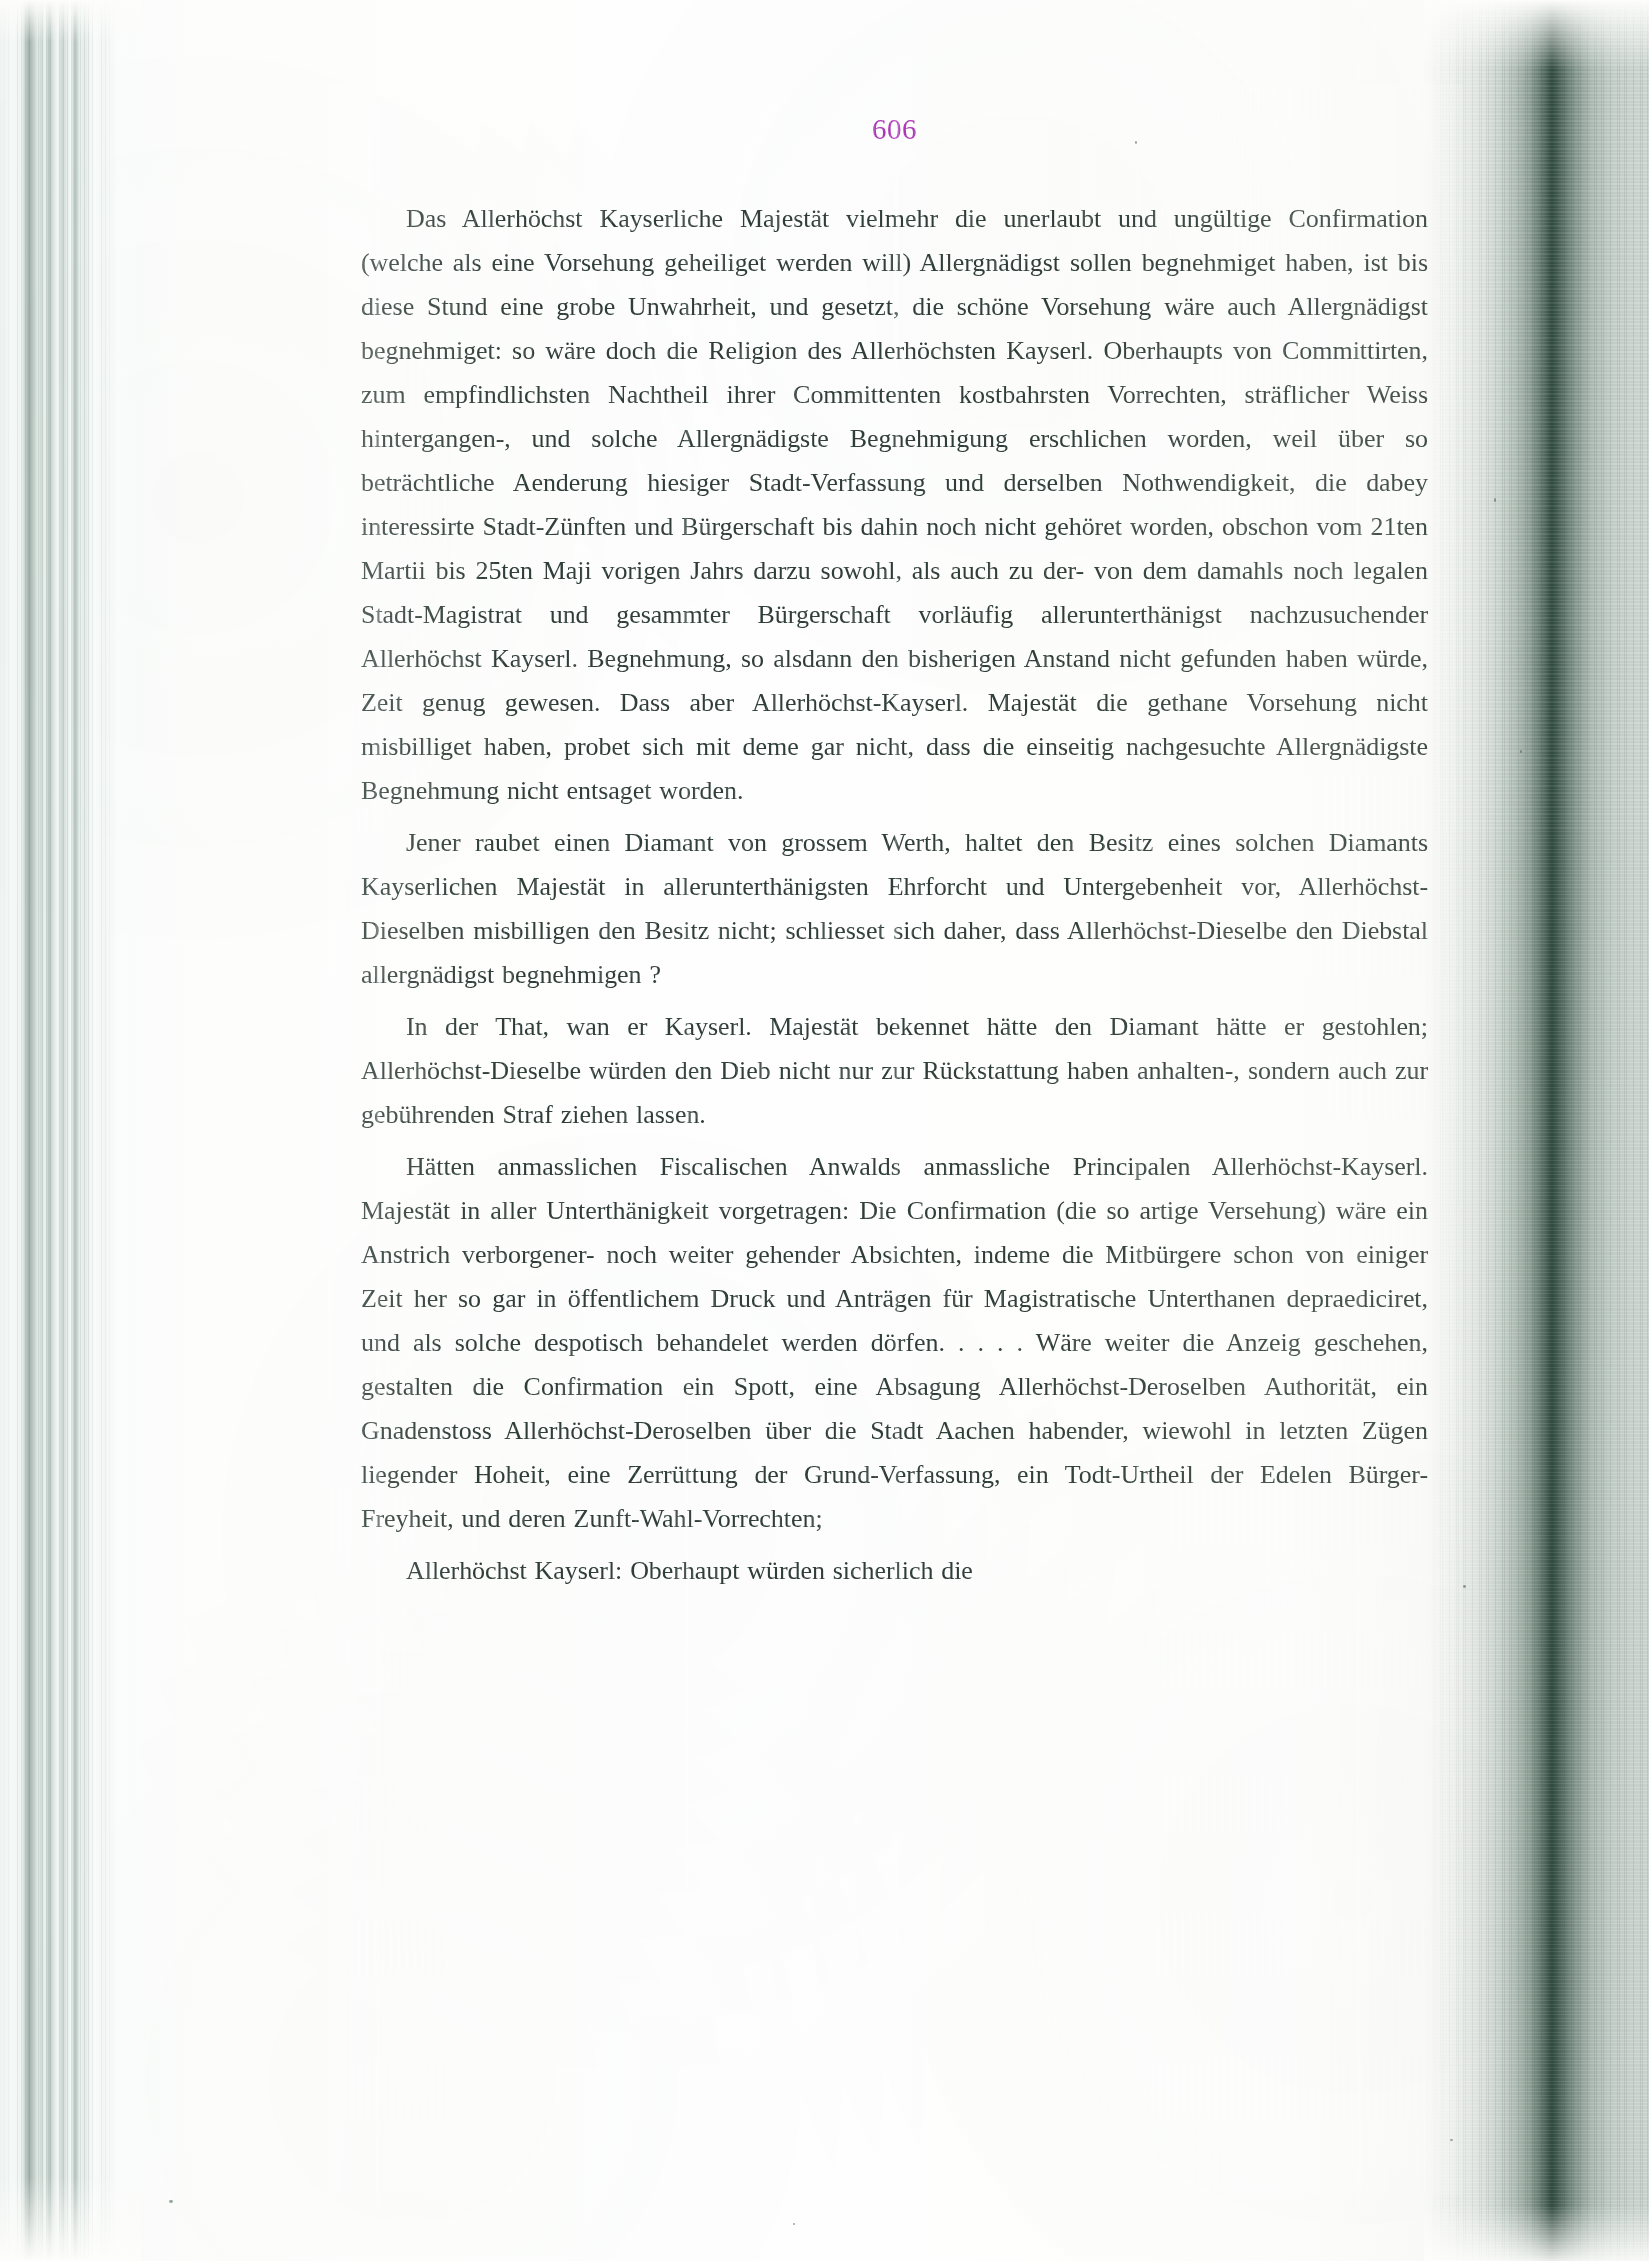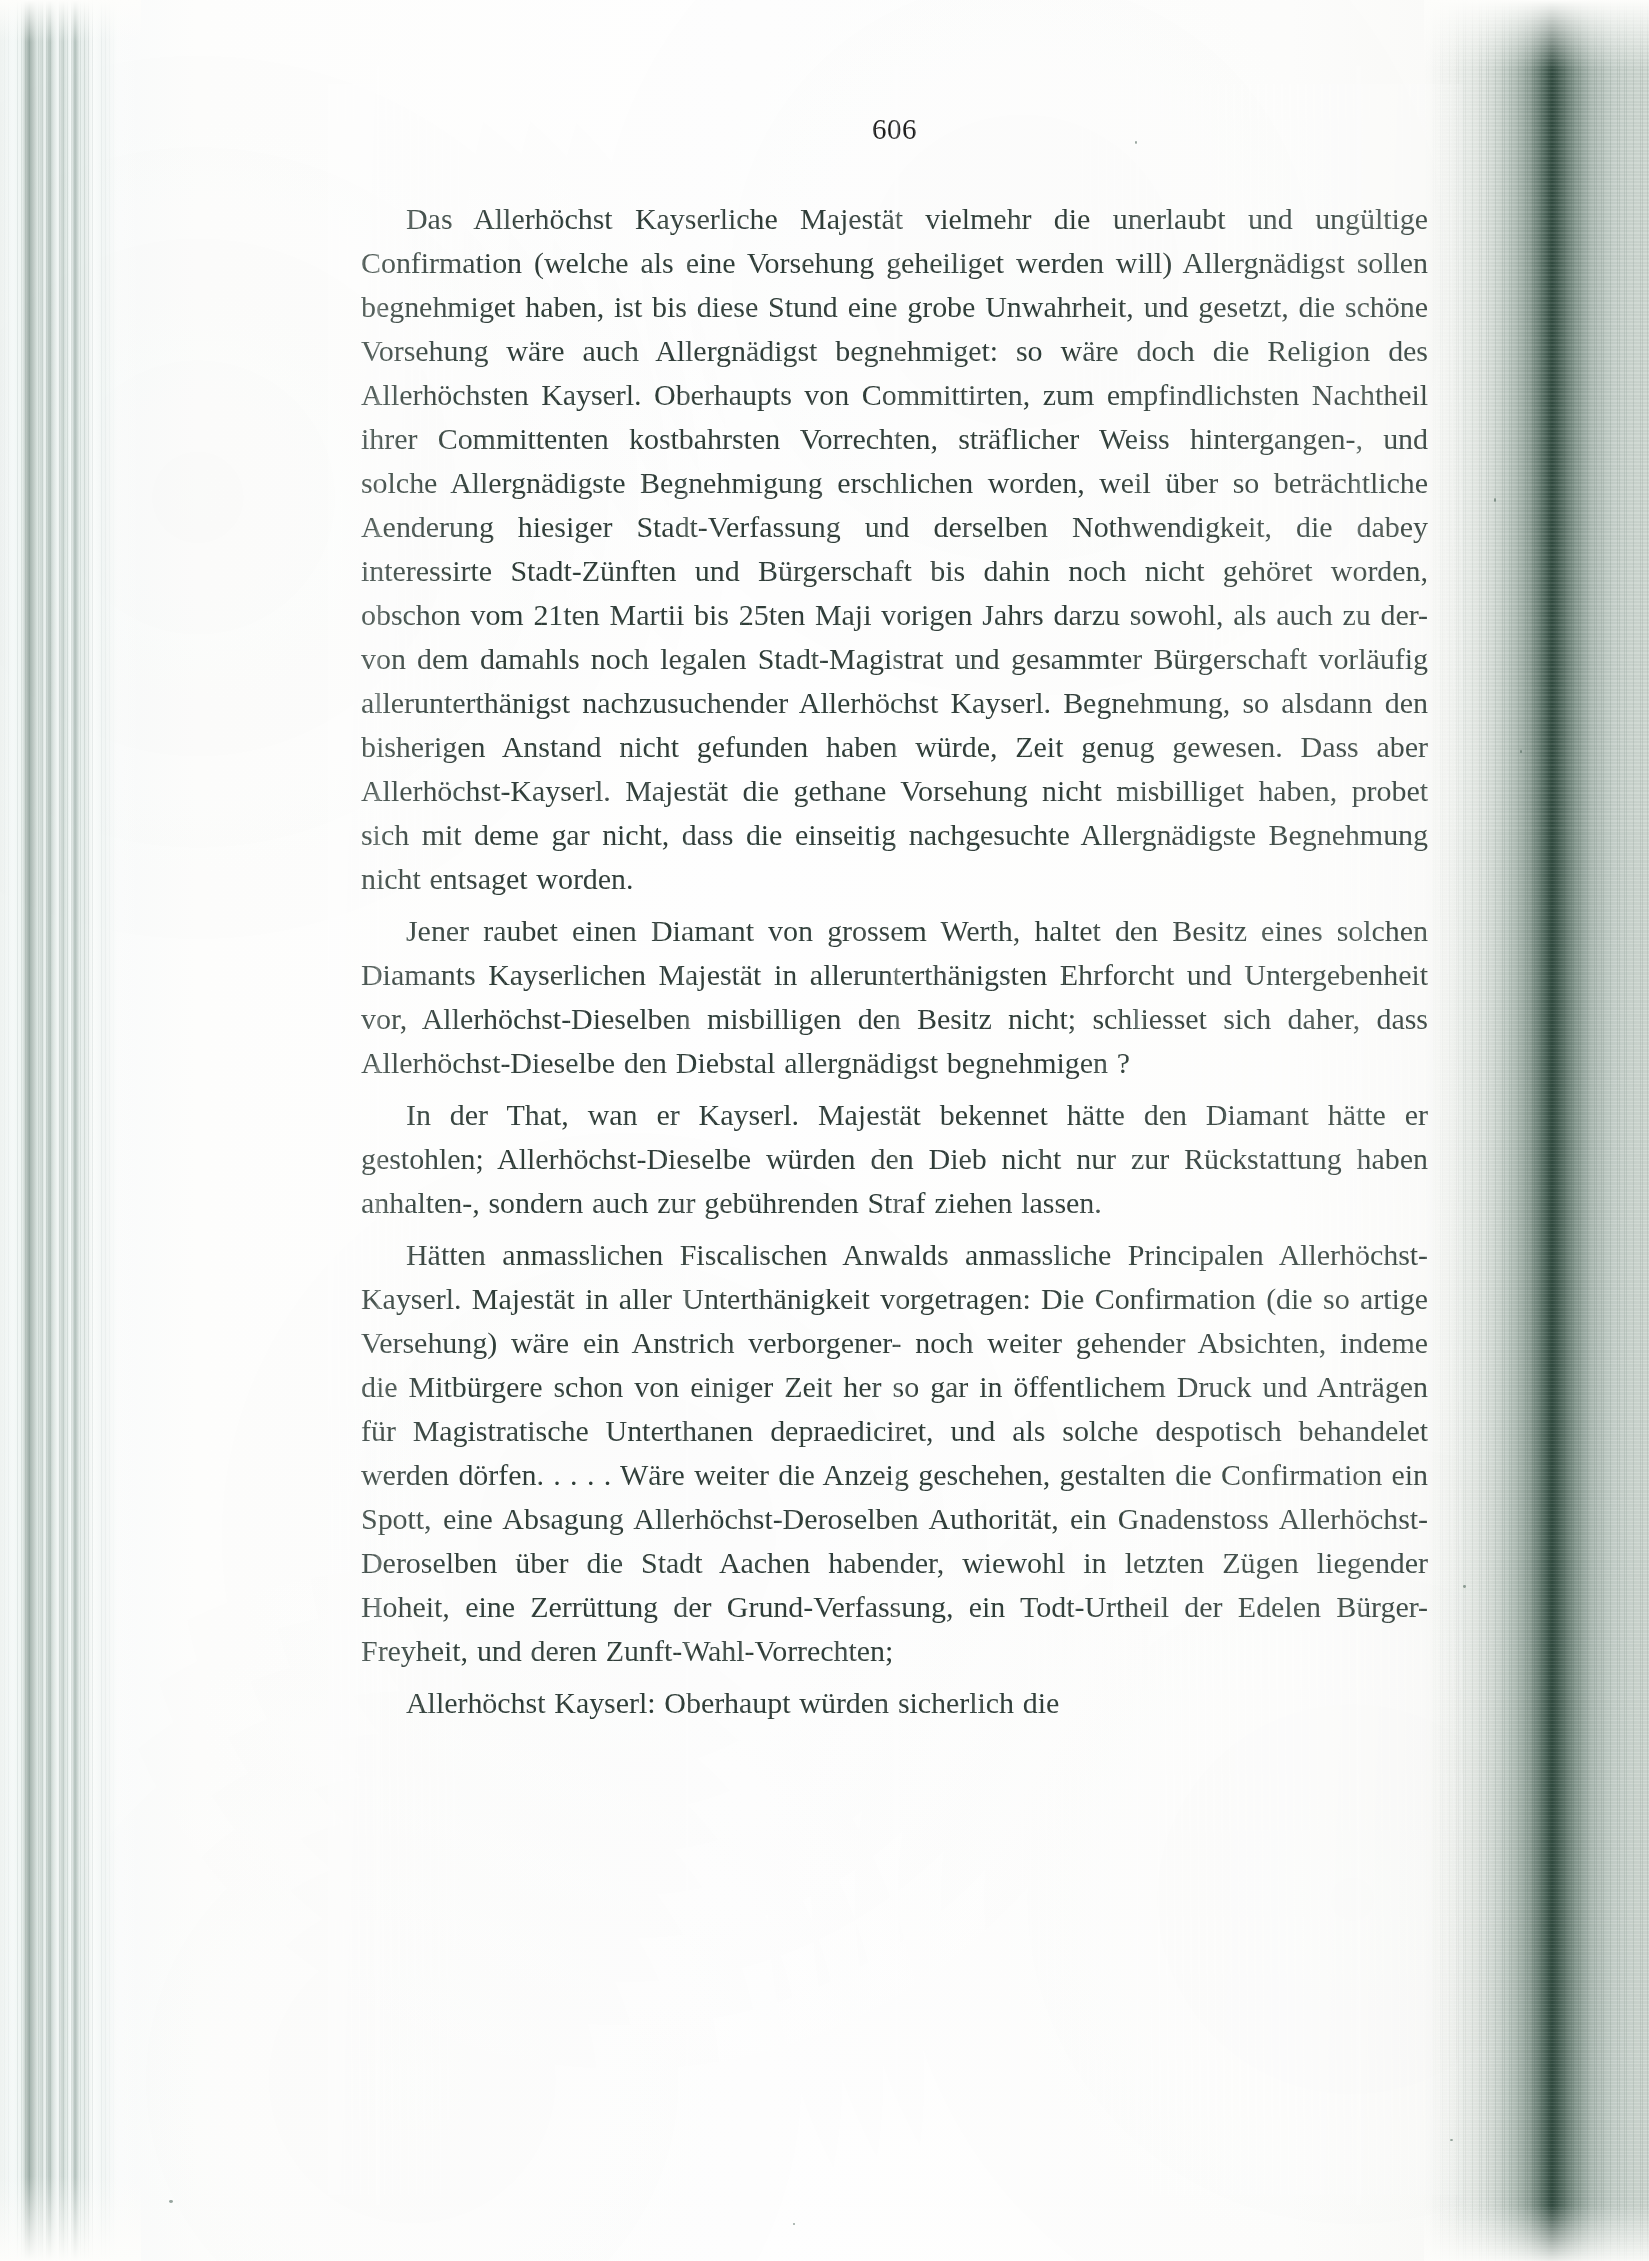--- a/index.html
+++ b/index.html
@@ -157,32 +157,32 @@
   .content {
     position: absolute;
     left: 361px;
     top: 113px;
     width: 1067px;
   }
 
   .folio {
     text-align: center;
     font-size: 29px;
-    color: #000000;
+    color: #a21caf;
     letter-spacing: 0.5px;
     margin: 0 0 51px 0;
     font-family: "Liberation Serif", "DejaVu Serif", serif;
     opacity: .88;
   }
 
   p.body-par {
     margin: 0;
     text-align: justify;
     text-justify: inter-word;
-    font-size: 30px;
+    font-size: 26px;
     line-height: 44px;
     color: #21302b;
     text-indent: 45px;
     letter-spacing: -0.05px;
     word-spacing: 1.4px;
     opacity: .93;
   }
 
   p.body-par + p.body-par { margin-top: 8px; }
 

